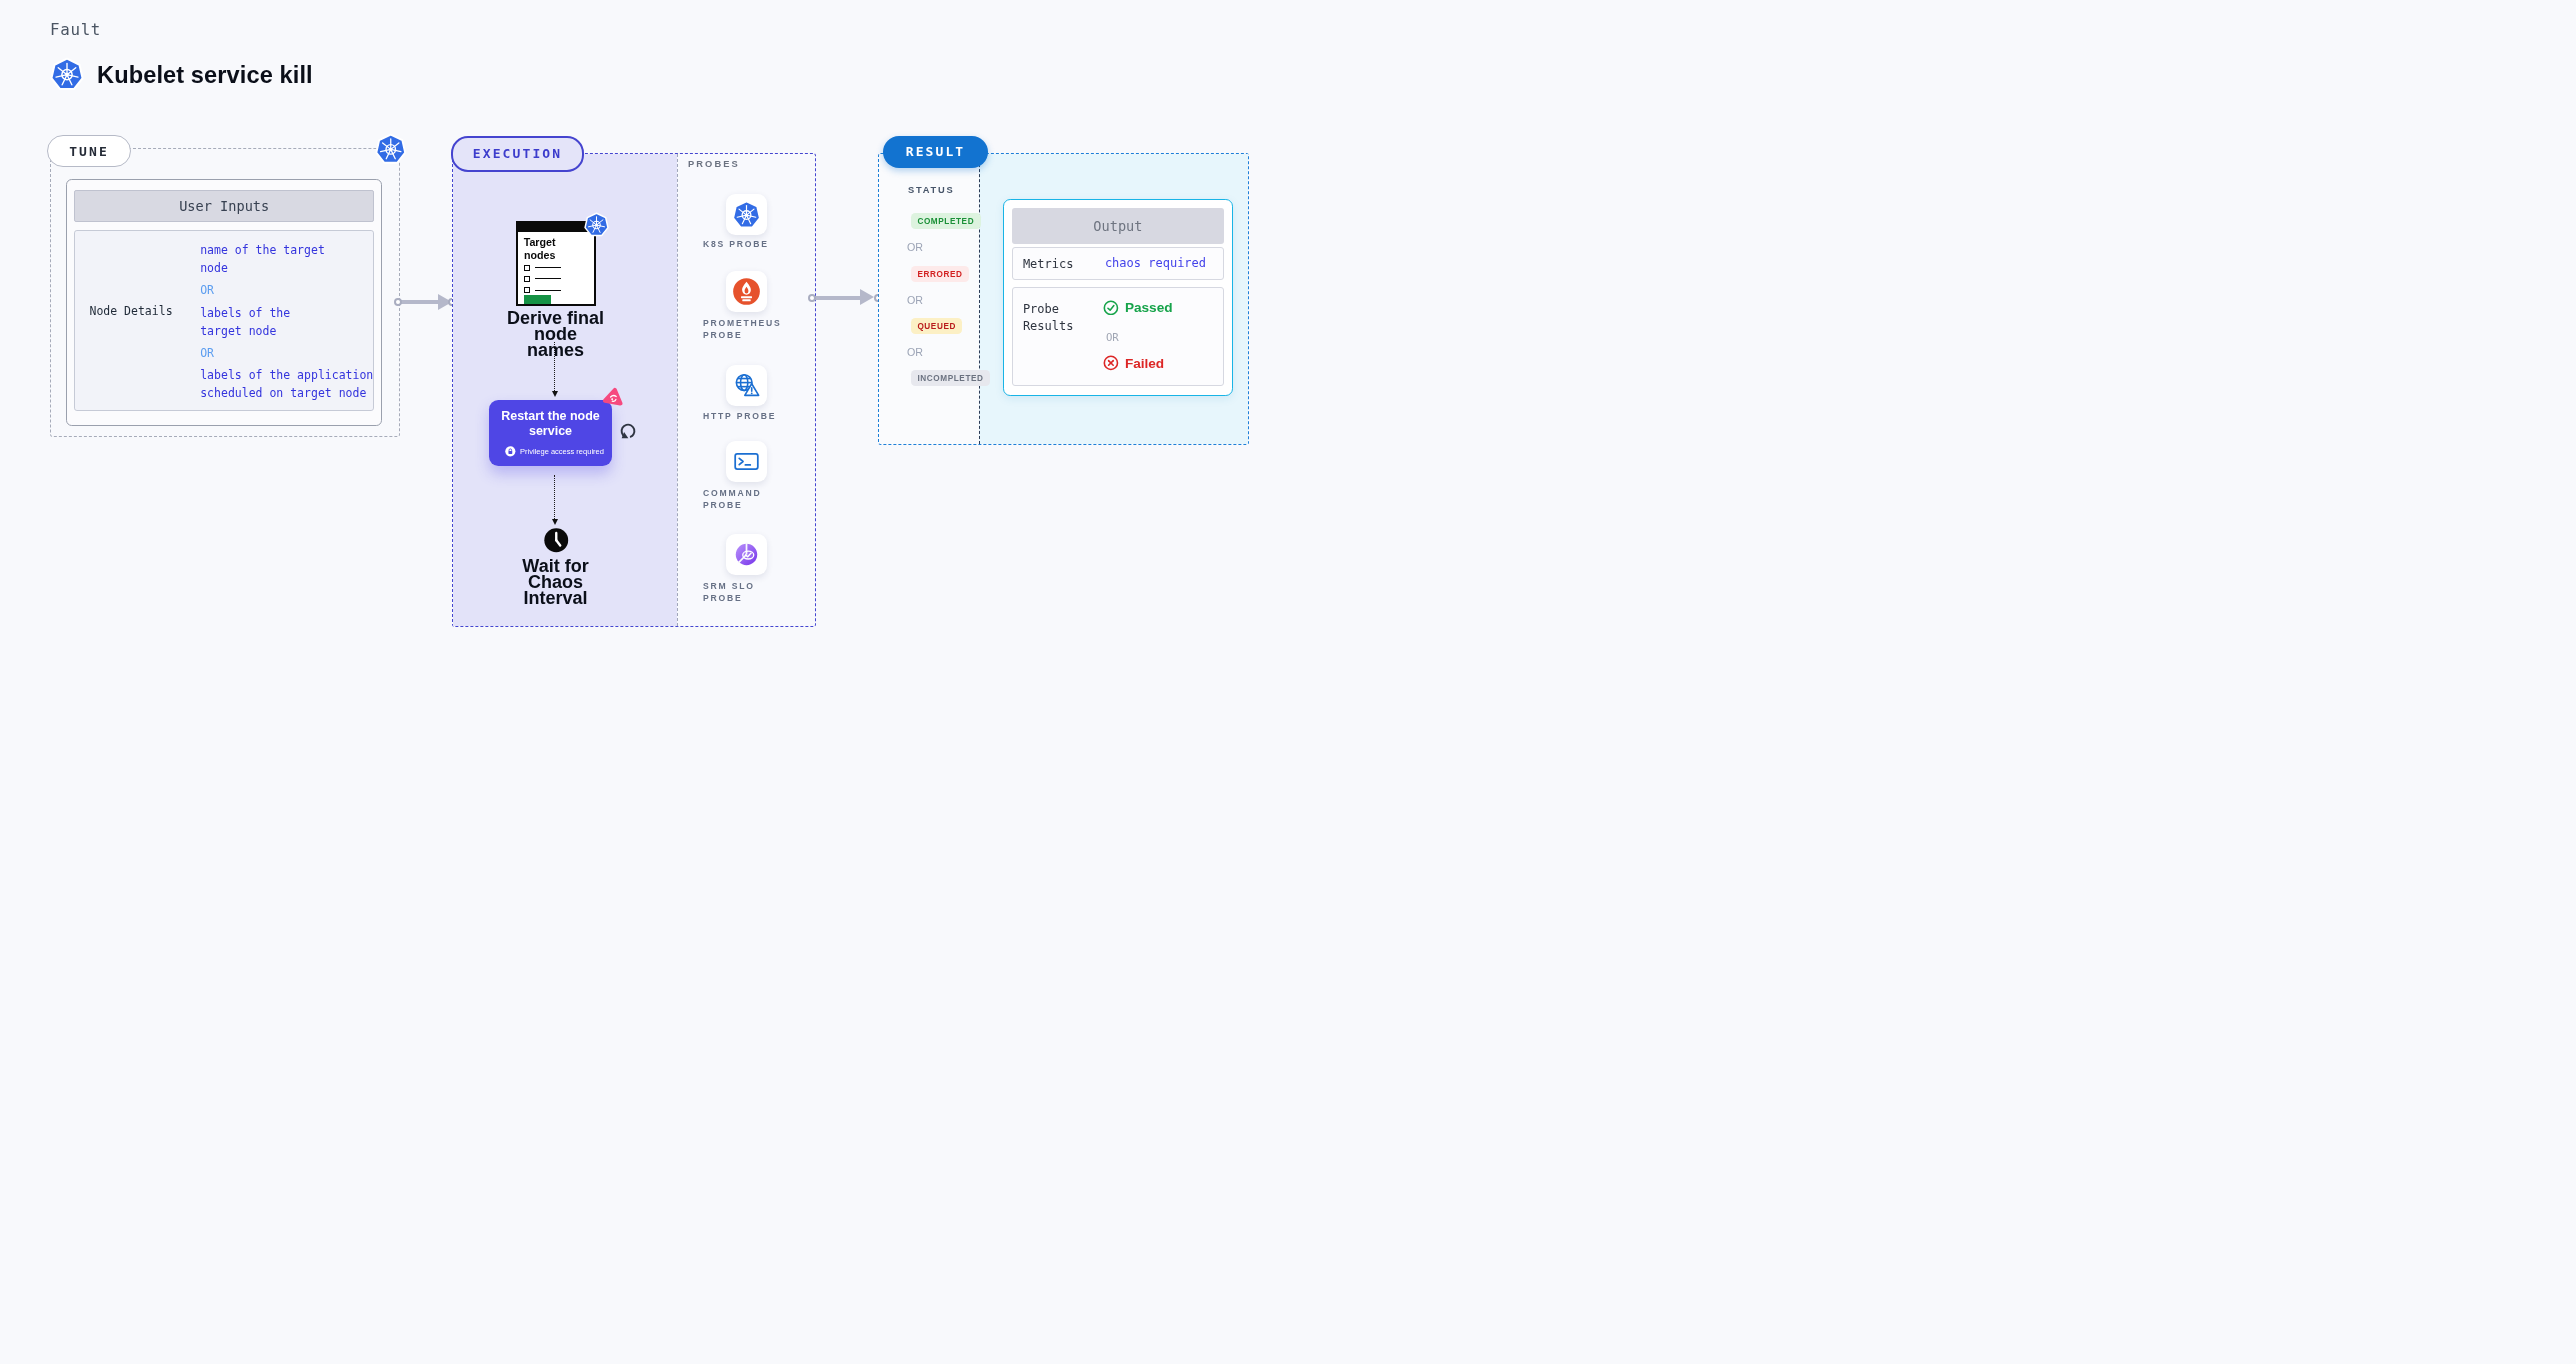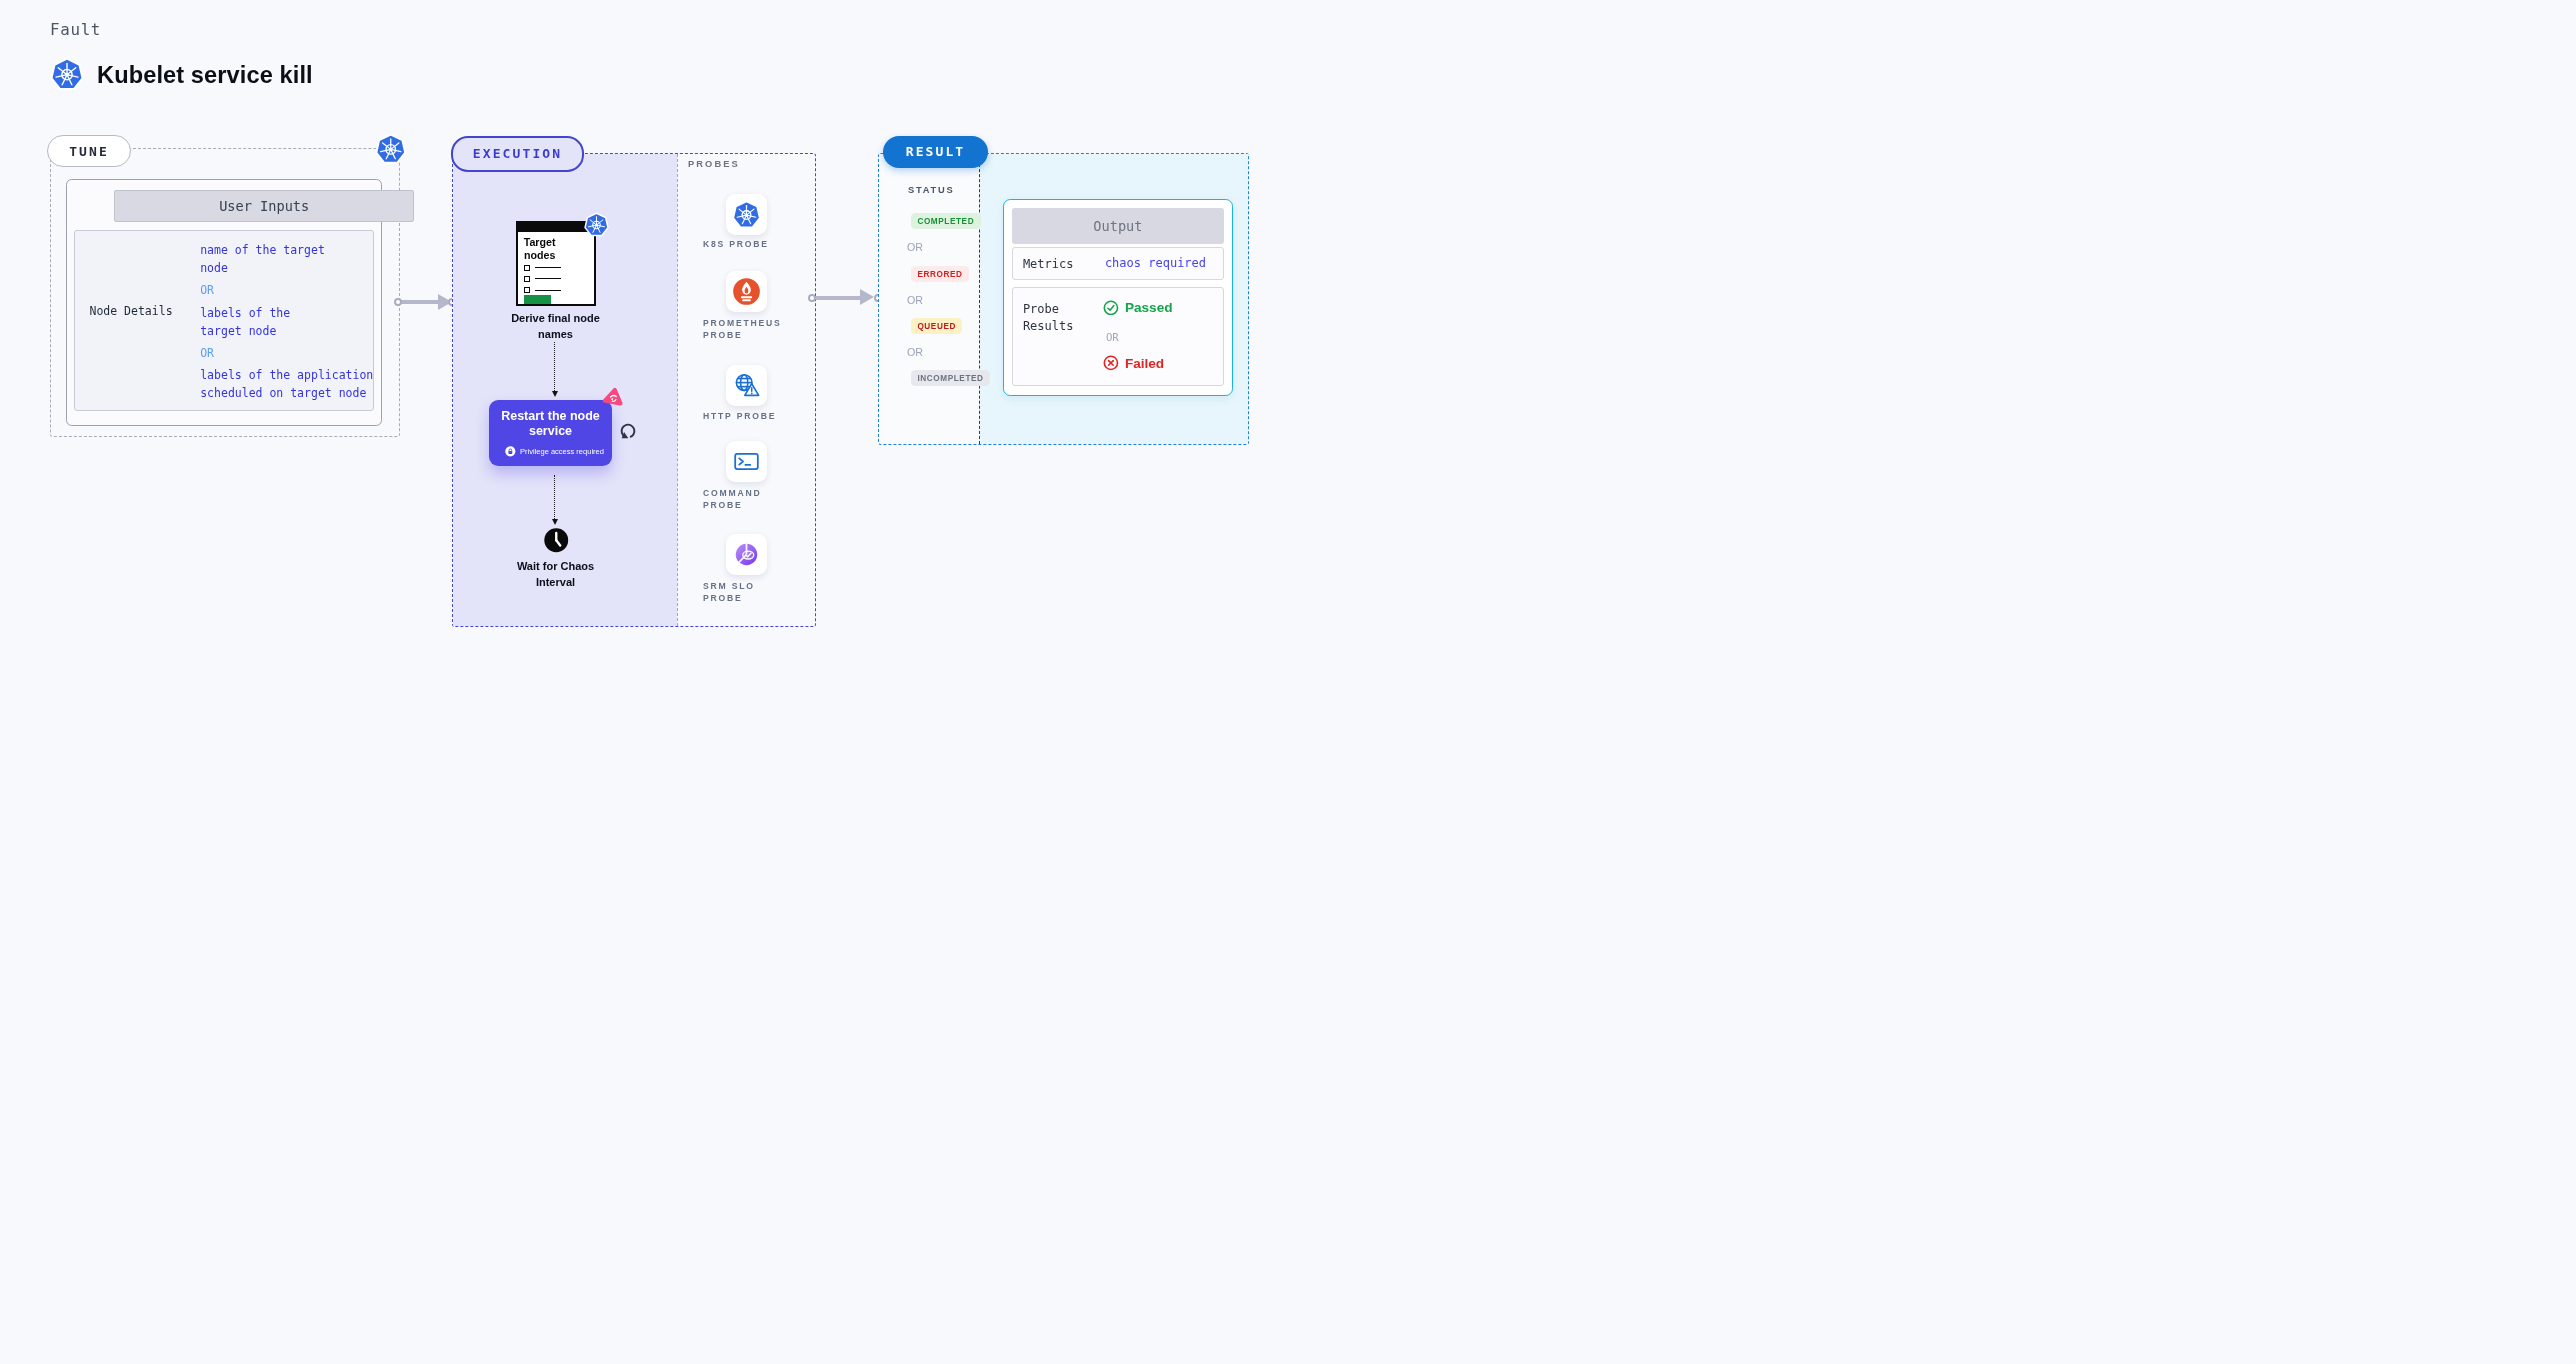--- a/index.html
+++ b/index.html
@@ -65,21 +65,21 @@
   .dotline{border-left:1.8px dotted #1a1a1a;}
   .dothead{width:0;height:0;border-top:6.4px solid #111111;border-left:3.9px solid transparent;border-right:3.9px solid transparent;}
 
   
   .target-doc{background:#ffffff;border:2.1px solid #0a0a0a;text-align:center;}
   .doc-topbar{background:#0a0a0a;}
   .doc-title{font-weight:bold;font-size:10.7px;line-height:13px;color:#0a0a0a;}
   .chk{width:6.4px;height:6.4px;border:1.4px solid #0a0a0a;box-sizing:border-box;}
   .chk-line{height:1.4px;background:#0a0a0a;width:26px;}
   .doc-green{background:#169245;width:27px;height:9.3px;}
-  .step-label{font-weight:bold;font-size:11px;line-height:15.8px;text-align:center;color:#0b0f19;}
+  .step-label{font-weight:bold;font-size:18px;line-height:15.8px;text-align:center;color:#0b0f19;}
   .action-btn{background:#4f46e5;border-radius:9.3px;box-shadow:0 7.2px 14.3px rgba(79,70,229,.28);
               display:flex;flex-direction:column;align-items:center;justify-content:center;cursor:pointer;}
   .action-title{color:#ffffff;font-weight:bold;font-size:12.5px;line-height:15px;text-align:center;}
   .action-badge{display:flex;align-items:center;gap:4.3px;color:#ffffff;font-size:7.5px;margin-top:6.4px;padding-left:8px;}
 
   .title-main{font-weight:bold;font-size:23.6px;color:#0b0f19;letter-spacing:0.1px;}
   .eyebrow{font-family:"DejaVu Sans Mono",monospace;font-size:15.8px;color:#4b5563;letter-spacing:0.7px;}
 </style>
 </head>
 <body>
@@ -115,21 +115,21 @@
     </svg>
   <div class="abs title-main" style="left:97px;top:62px;">Kubelet service kill</div>
 
   <div class="abs box-tune" style="left:50px;top:148px;width:348px;height:287px;"></div>
   <div class="abs pill pill-tune" style="left:47px;top:135px;width:82px;height:30px;">TUNE</div>
   <svg class="abs" style="left:375px;top:133px;" width="31.5" height="31.5" viewBox="0 0 100 100">
       <use href="#sym-k8s"></use>
     </svg>
 
   <div class="abs ui-card" style="left:66px;top:179px;width:314px;height:245px;">
-    <div class="ui-header abs" style="left:7.2px;top:10px;width:298px;height:30px;margin-left:40px;">User Inputs</div>
+    <div class="ui-header abs" style="left:7.2px;top:10px;width:298px;height:30px;">User Inputs</div>
     <div class="ui-row abs" style="left:7.2px;top:50px;width:298px;height:179px;">
       <div class="abs mono" style="left:14.3px;top:73px;font-size:11.5px;color:#1f2937;">Node Details</div>
       <div class="abs" style="left:125px;top:10px;width:175px;">
         <div class="mono pre blue-val">name of the target
 node</div>
         <div class="mono blue-or">OR</div>
         <div class="mono pre blue-val">labels of the
 target node</div>
         <div class="mono blue-or">OR</div>
         <div class="mono pre blue-val">labels of the application

